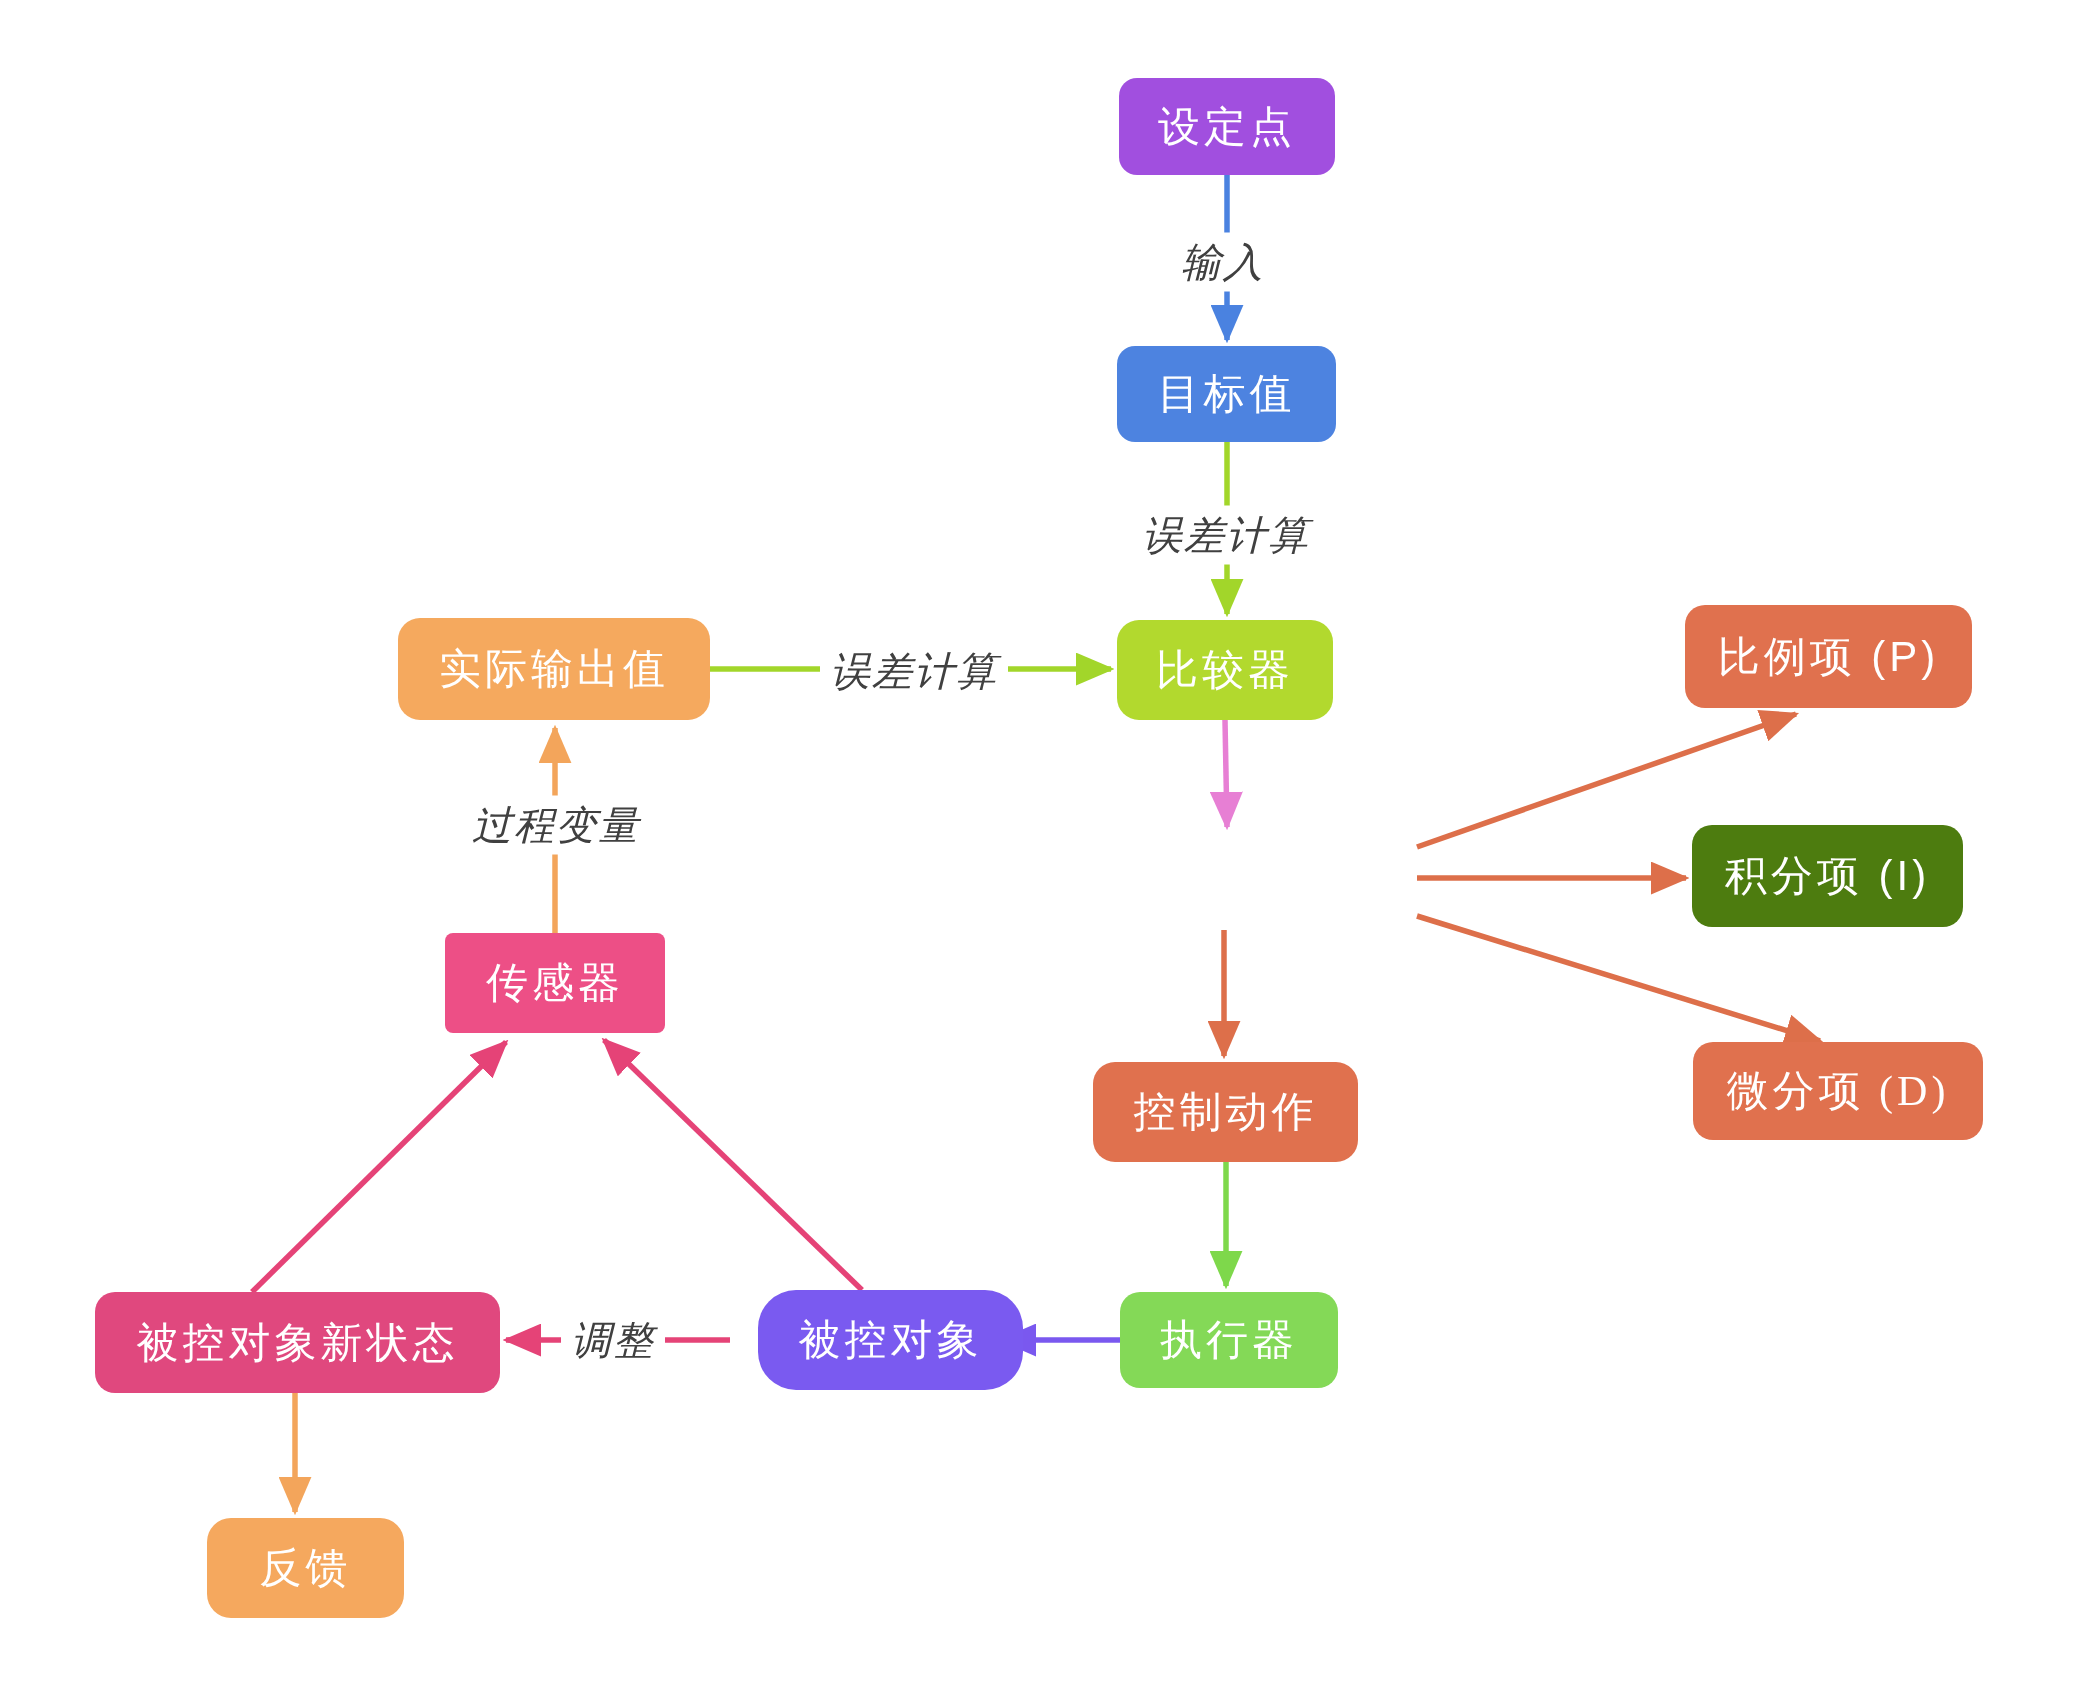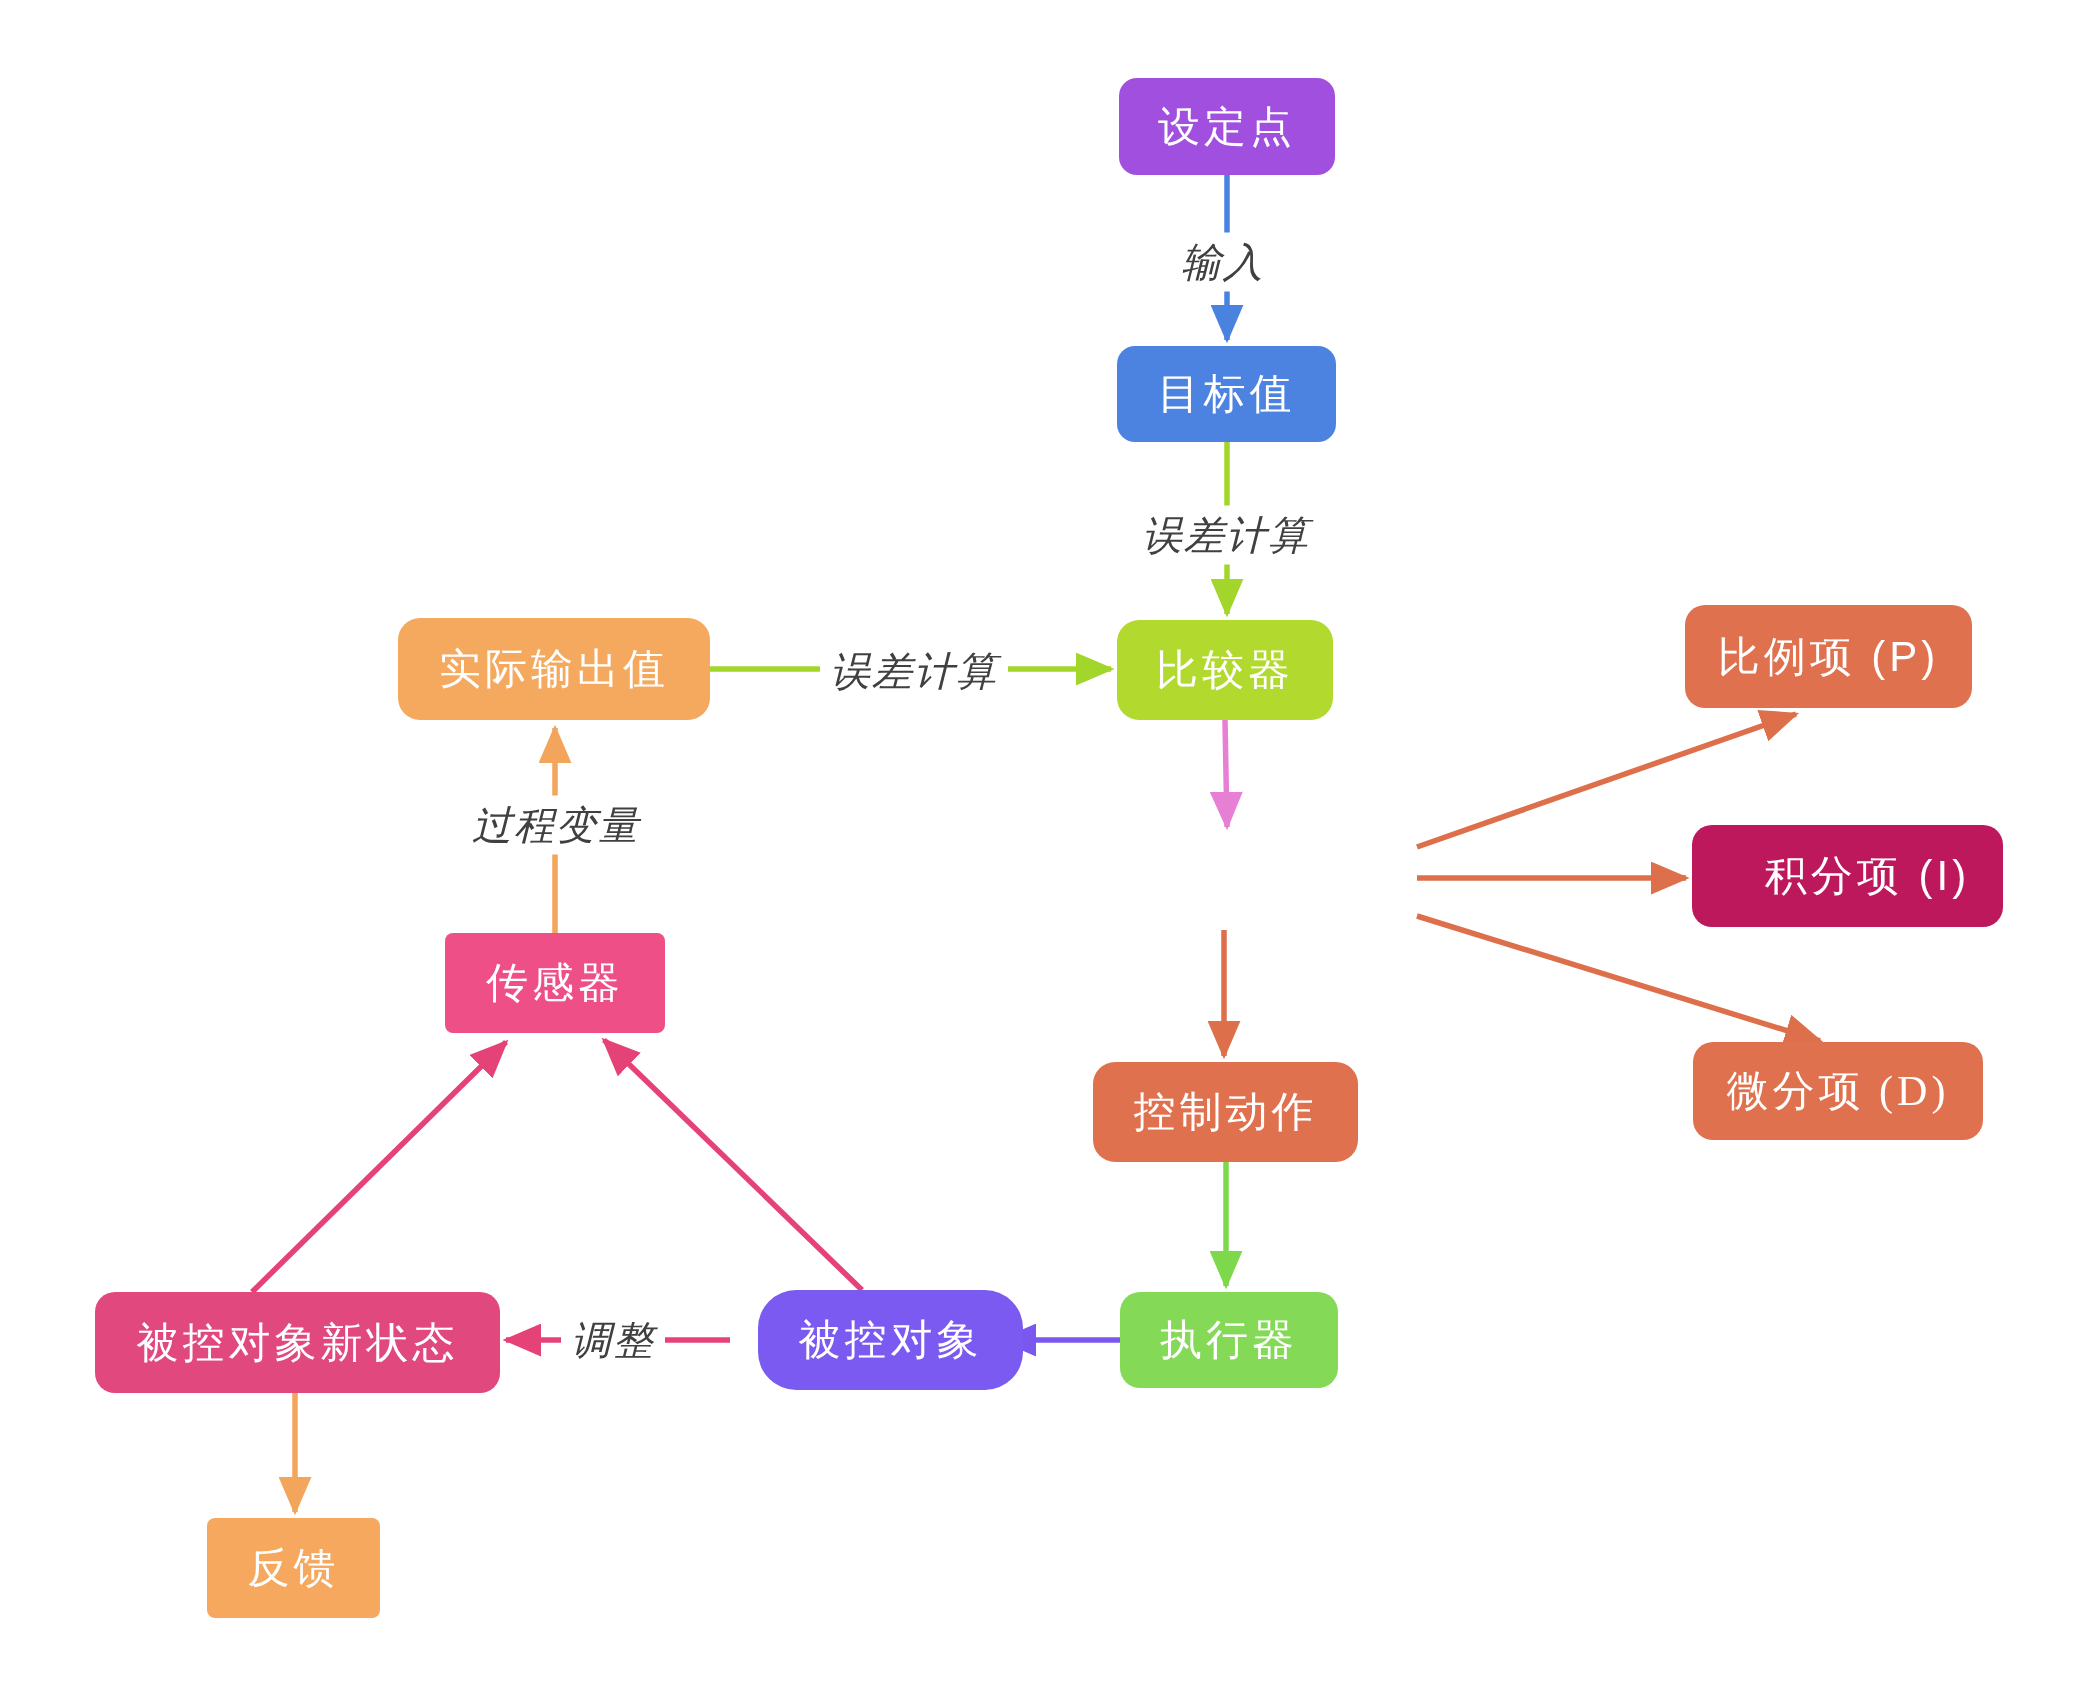--- a/index.html
+++ b/index.html
@@ -25,21 +25,21 @@
   .n-actual   {left:398px; top:618px; width:312px;height:102px;border-radius:22px;}
   .n-pid      {left:1130px;top:833px; width:287px;height:97px; border-radius:45px;}
   .n-pterm    {left:1685px;top:605px; width:287px;height:103px;border-radius:20px;}
   .n-iterm    {left:1692px;top:825px; width:271px;height:102px;border-radius:20px;}
   .n-dterm    {left:1693px;top:1042px;width:290px;height:98px; border-radius:20px;}
   .n-action   {left:1093px;top:1062px;width:265px;height:100px;border-radius:22px;}
   .n-actuator {left:1120px;top:1292px;width:218px;height:96px; border-radius:20px;}
   .n-plant    {left:730px; top:1290px;width:265px;height:100px;border-radius:38px;margin-left:28px;}
   .n-newstate {left:95px;  top:1292px;width:405px;height:101px;border-radius:20px;}
   .n-sensor   {left:445px; top:933px; width:220px;height:100px;border-radius:8px;}
-  .n-feedback {left:207px; top:1518px;width:173px;height:100px;border-radius:8px;}
+  .n-feedback {left:207px; top:1518px;width:197px;height:100px;border-radius:24px;}
   
   .l-input    {left:1223px;top:262px;}
   .l-errcalc-v{left:1226px;top:535px;}
   .l-errcalc-h{left:914px; top:671px;}
   .l-procvar  {left:556px; top:825px;}
   .l-adjust   {left:613px; top:1340px;}
 </style>
 </head>
 <body>
 
@@ -88,21 +88,21 @@
     <path d="M252,1292 L506,1042" stroke="#e54377" stroke-width="5.5" fill="none" marker-end="url(#arr-rose)"></path>
     <path d="M295,1393 L295,1512" stroke="#f3a55b" stroke-width="5.5" fill="none" marker-end="url(#arr-orange)"></path>
     <path d="M555,933 L555,728" stroke="#f3a55b" stroke-width="5.5" fill="none" marker-end="url(#arr-orange)"></path>
   </svg>
 
   <div class="node n-setpoint" style="background-color: rgb(161, 79, 223);">设定点</div>
   <div class="node n-target" style="background-color: rgb(77, 131, 224);">目标值</div>
   <div class="node n-comparator" style="background-color: rgb(178, 217, 46);">比较器</div>
   <div class="node n-actual" style="background-color: rgb(245, 169, 94);">实际输出值</div>
   <div class="node n-pterm" style="background-color: rgb(224, 113, 78);">比例项 (P)</div>
-  <div class="node n-iterm" style="background-color: #be185d; padding-left: 40px;">积分项 (I)</div>
+  <div class="node n-iterm" style="background-color: #4d7c0f;">积分项 (I)</div>
   <div class="node n-dterm" style="background-color: rgb(224, 113, 78); font-family: Liberation Serif, serif;">微分项 (D)</div>
   <div class="node n-action" style="background-color: rgb(224, 113, 78);">控制动作</div>
   <div class="node n-actuator" style="background-color: rgb(132, 217, 87);">执行器</div>
   <div class="node n-plant" style="background-color: rgb(122, 90, 240);">被控对象</div>
   <div class="node n-newstate" style="background-color: rgb(224, 72, 126);">被控对象新状态</div>
   <div class="node n-sensor" style="background-color: rgb(237, 79, 134);">传感器</div>
   <div class="node n-feedback" style="background-color: rgb(245, 168, 94);">反馈</div>
 
   <div class="edge-label l-input">输入</div>
   <div class="edge-label l-errcalc-v">误差计算</div>

